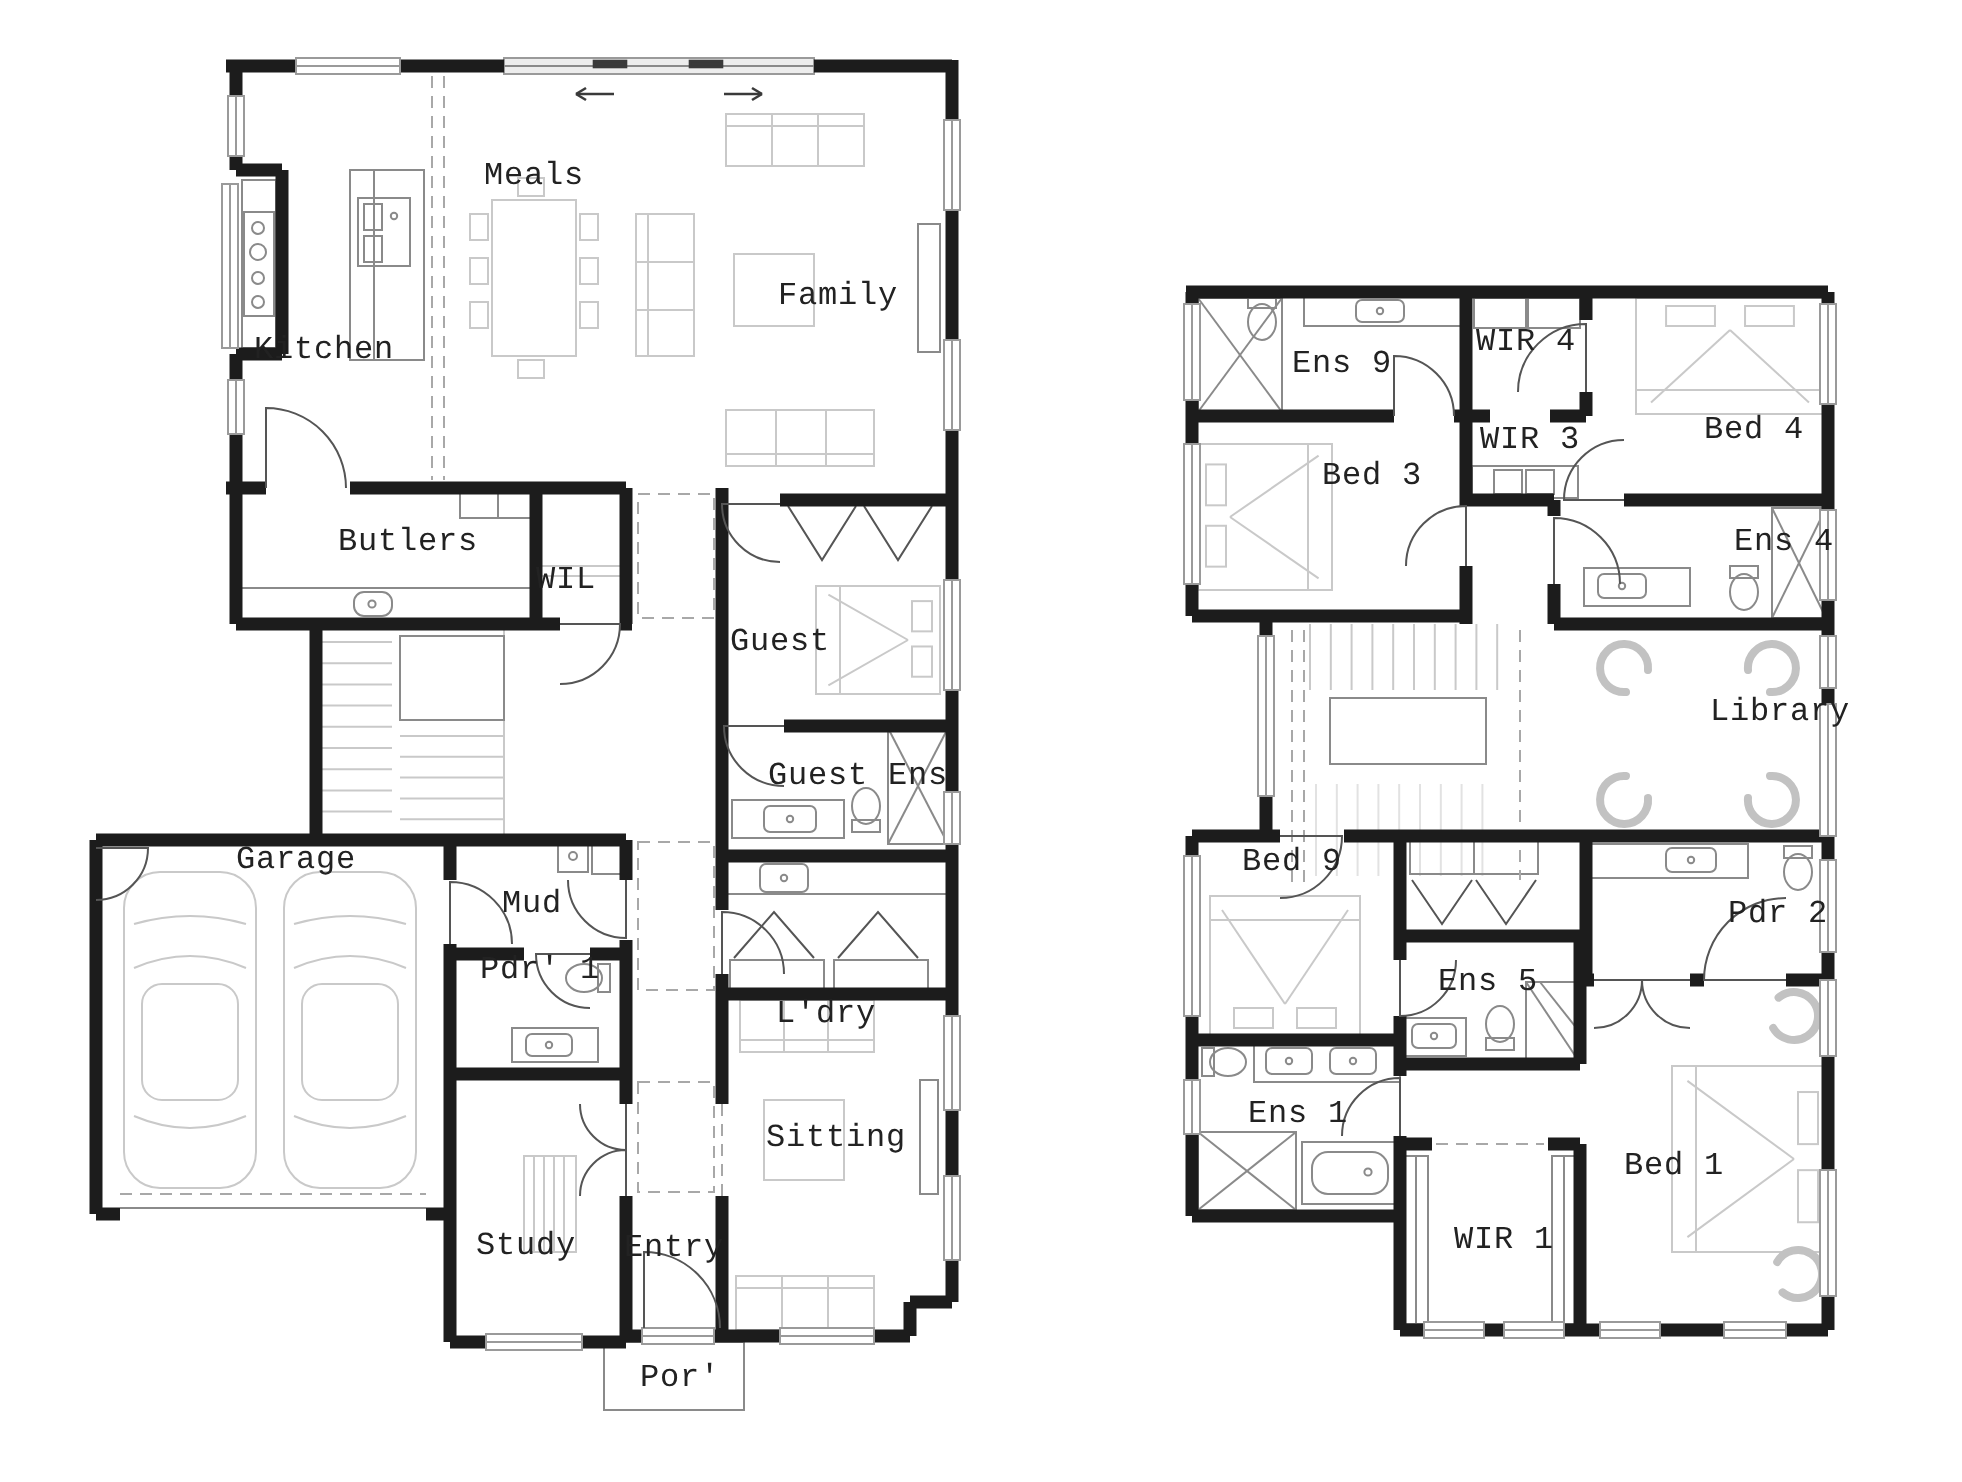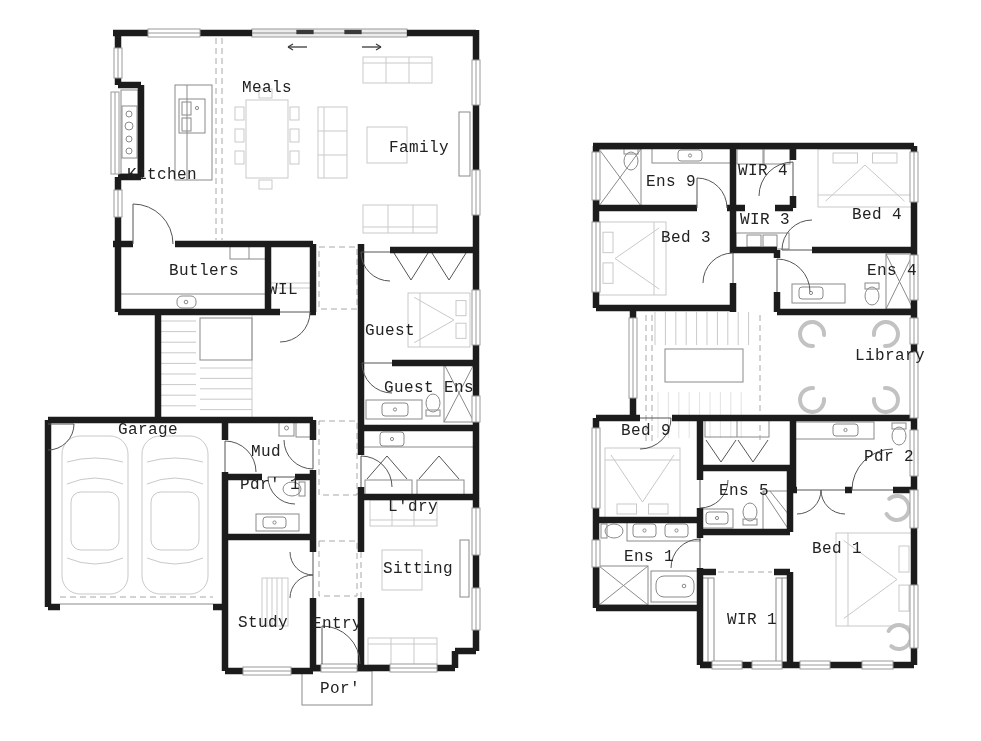--- a/index.html
+++ b/index.html
@@ -358,21 +358,21 @@
       </g>
     </svg>
 
   <div class="labels">
 
     <span class="lbl rot" style="left: 162px; top: 140px; color: rgb(34, 34, 34);">Kitchen</span>
     <span class="lbl" style="left: 267px; top: 89px; color: rgb(34, 34, 34);">Meals</span>
     <span class="lbl" style="left: 419px; top: 149px; color: rgb(34, 34, 34);">Family</span>
     <span class="lbl" style="left: 204px; top: 272px; color: rgb(34, 34, 34);">Butlers</span>
     <span class="lbl" style="left: 283px; top: 291px; color: rgb(34, 34, 34); text-align: center;">WIL</span>
-    <span class="lbl" style="left: 390px; top: 332px; color: rgb(34, 34, 34); text-align: center;">Guest</span>
+    <span class="lbl" style="left: 390px; top: 322px; color: rgb(34, 34, 34); text-align: center;">Guest</span>
     <span class="lbl small wrap" style="left: 407px; top: 389px; color: rgb(34, 34, 34);">Guest Ens</span>
     <span class="lbl" style="left: 148px; top: 431px; color: rgb(34, 34, 34);">Garage</span>
     <span class="lbl" style="left: 266px; top: 453px; color: rgb(34, 34, 34);">Mud</span>
     <span class="lbl" style="left: 270px; top: 486px; color: rgb(34, 34, 34);">Pdr' 1</span>
     <span class="lbl" style="left: 413px; top: 508px; color: rgb(34, 34, 34);">L'dry</span>
     <span class="lbl" style="left: 418px; top: 570px; color: rgb(34, 34, 34);">Sitting</span>
     <span class="lbl" style="left: 263px; top: 624px; color: rgb(34, 34, 34);">Study</span>
     <span class="lbl" style="left: 337px; top: 625px; color: rgb(34, 34, 34);">Entry</span>
     <span class="lbl tiny" style="left: 340px; top: 690px; color: rgb(34, 34, 34);">Por'</span>
 
@@ -380,16 +380,16 @@
     <span class="lbl" style="left: 763px; top: 172px; color: rgb(34, 34, 34);">WIR 4</span>
     <span class="lbl" style="left: 877px; top: 216px; color: rgb(34, 34, 34);">Bed 4</span>
     <span class="lbl" style="left: 765px; top: 221px; color: rgb(34, 34, 34);">WIR 3</span>
     <span class="lbl" style="left: 686px; top: 239px; color: rgb(34, 34, 34);">Bed 3</span>
     <span class="lbl" style="left: 881px; top: 272px; color: rgb(34, 34, 34); margin-left: 11px;">Ens 4</span>
     <span class="lbl" style="left: 877px; top: 357px; color: rgb(34, 34, 34); margin-left: 13px;">Library</span>
     <span class="lbl" style="left: 646px; top: 432px; color: rgb(34, 34, 34);">Bed 9</span>
     <span class="lbl" style="left: 889px; top: 458px; color: rgb(34, 34, 34);">Pdr 2</span>
     <span class="lbl" style="left: 744px; top: 492px; color: rgb(34, 34, 34);">Ens 5</span>
     <span class="lbl" style="left: 649px; top: 558px; color: rgb(34, 34, 34);">Ens 1</span>
-    <span class="lbl" style="left: 837px; top: 550px; color: rgb(34, 34, 34);">Bed 1</span>
+    <span class="lbl" style="left: 837px; top: 584px; color: rgb(34, 34, 34);">Bed 1</span>
     <span class="lbl" style="left: 752px; top: 621px; color: rgb(34, 34, 34);">WIR 1</span>
   </div>
 </div>
 
 </body></html>

